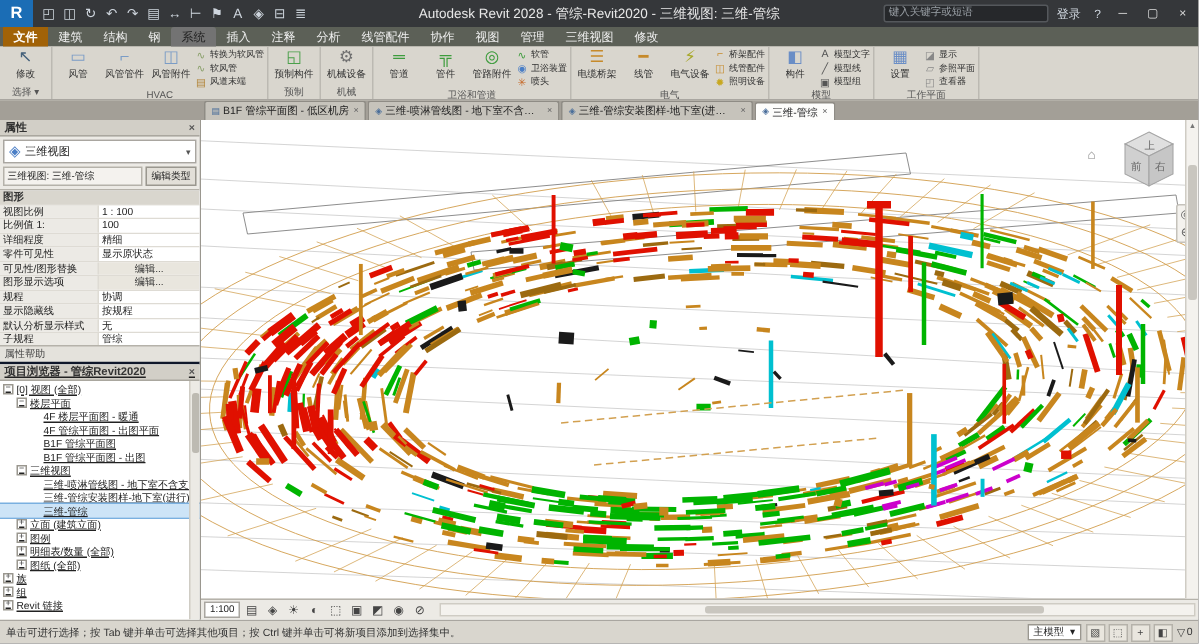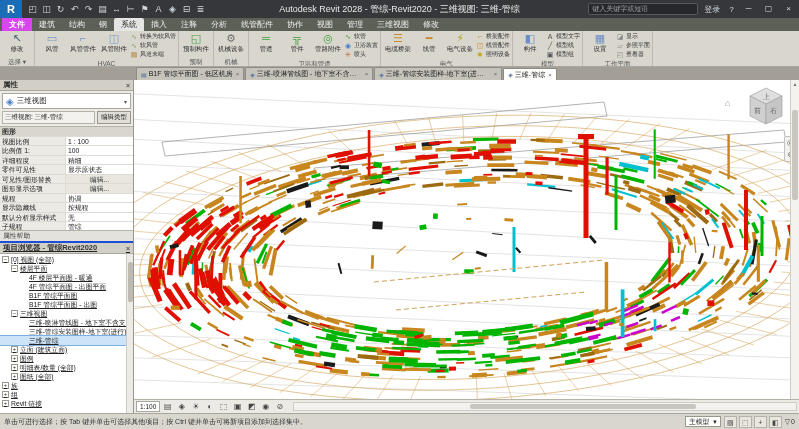--- a/index.html
+++ b/index.html
@@ -7,28 +7,28 @@
   .app { position:relative; width:799px; height:429px; background:#d9d6ce; overflow:hidden; font-size:8px; color:#222; }
 
   
   .titlebar { height:18px; background:#35373a; display:flex; align-items:center; color:#dfdfdf; position:relative; }
   .appbtn { width:22px; height:18px; background:#1b6db5; color:#fff; font-weight:bold; font-size:11px; text-align:center; line-height:18px; flex:0 0 auto; }
   .qat { display:flex; align-items:center; gap:1px; padding:0 4px; flex:0 0 auto; }
   .qat span { display:inline-block; width:13px; height:14px; line-height:14px; text-align:center; font-size:9px; color:#cfd6de; cursor:default; }
   .titletext { position:absolute; left:0; right:0; text-align:center; font-size:9px; color:#e8e8e8; pointer-events:none; white-space:nowrap; }
   .tb-right { margin-left:auto; display:flex; align-items:center; gap:3px; padding-right:2px; z-index:2; }
   .searchbox { width:110px; height:12px; background:#26282b; border:1px solid #55585c; border-radius:2px; color:#9aa0a6; font-size:7px; line-height:10px; padding:0 3px; overflow:hidden; white-space:nowrap; }
-  .tbico { font-size:8px; color:#cfd6de; padding:0 3px;font-family:Liberation Mono, monospace; }
+  .tbico { font-size:8px; color:#cfd6de; padding:0 3px; }
   .winbtn { width:17px; height:18px; line-height:18px; text-align:center; font-size:8px; color:#ddd; }
 
   
   .ribbontabs { height:13px; background:#5c6057; display:flex; align-items:flex-end; padding-left:2px; }
   .rtab { padding:1px 7px 1px 7px; font-size:8px; color:#eee; white-space:nowrap; cursor:default; }
-  .rtab.file { background:#d946ef; color:#fff; font-weight:bold; }
-  .rtab.active { background:#e5e5e5; color:#222; border-radius:2px 2px 0 0;margin-top:40px; }
+  .rtab.file { background:#a16207; color:#fff; font-weight:bold; }
+  .rtab.active { background:#737373; color:#222; border-radius:2px 2px 0 0;margin-top:40px; }
 
   
   .ribbon { height:36px; background:#d9d6ce; border-bottom:1px solid #a9a6a0; display:flex; align-items:stretch; overflow:hidden; }
   .rpanel { display:flex; flex-direction:column; border-right:1px solid #bcb9b2; padding:1px 2px 0 2px; flex:0 0 auto; }
   .ptools { display:flex; align-items:flex-start; gap:1px; flex:1; }
   .tool-big { width:30px; display:flex; flex-direction:column; align-items:center; cursor:default; }
   .tool-big .glyph { font-size:11px; height:13px; line-height:13px; }
   .tool-big .lbl { font-size:6.5px; color:#333; white-space:nowrap; overflow:hidden; max-width:32px; }
   .small-col { display:flex; flex-direction:column; justify-content:flex-start; }
   .tool-sm { display:flex; align-items:center; gap:2px; height:9px; cursor:default; }
@@ -44,21 +44,21 @@
   .vtab .vclose { font-size:6px; color:#666; padding-left:1px; }
   .vtab .vlabel { overflow:hidden; text-overflow:ellipsis; white-space:nowrap; }
 
   
   .main { display:flex; height:333px; }
   .leftcol { width:134px; flex:0 0 auto; display:flex; flex-direction:column; background:#e4e2dc; border-right:1px solid #9a978f; }
 
   .palhdr { height:11px; background:#d2cfc7; border-bottom:1px solid #aaa79f; display:flex; align-items:center; padding:0 3px; font-size:7.5px; font-weight:bold; color:#333; }
   .palhdr .x { margin-left:auto; font-size:7px; color:#555; cursor:default; }
 
-  .props { height:163px; display:flex; flex-direction:column; border-bottom:2px solid #1d4ed8; background:#eceae5; }
+  .props { height:163px; display:flex; flex-direction:column; border-bottom:2px solid #0f172a; background:#eceae5; }
   .typesel { margin:2px; height:16px; background:#fff; border:1px solid #a9a6a0; display:flex; align-items:center; padding:0 3px; gap:3px; }
   .typesel .cube { color:#4a7ec6; font-size:10px; }
   .typesel .tname { font-size:7.5px; }
   .typesel .dd { margin-left:auto; font-size:6px; color:#555; }
   .editrow { display:flex; margin:0 2px 2px 2px; gap:2px; }
   .editrow .inst { flex:1; border:1px solid #b5b2aa; background:#f4f2ee; font-size:6.5px; padding:1px 2px; white-space:nowrap; overflow:hidden; }
   .editrow .etbtn { border:1px solid #9a978f; background:#e2dfd8; font-size:6.5px; padding:1px 3px; white-space:nowrap; cursor:default; }
   .propgrid { flex:1; overflow:hidden; border-top:1px solid #b5b2aa; background:#fff; }
   .prow { display:flex; height:9.5px; border-bottom:1px solid #dedbd4; }
   .prow .pl { width:66px; background:#eceae5; border-right:1px solid #dedbd4; font-size:6.8px; padding:0 2px; white-space:nowrap; overflow:hidden; line-height:9px; }

